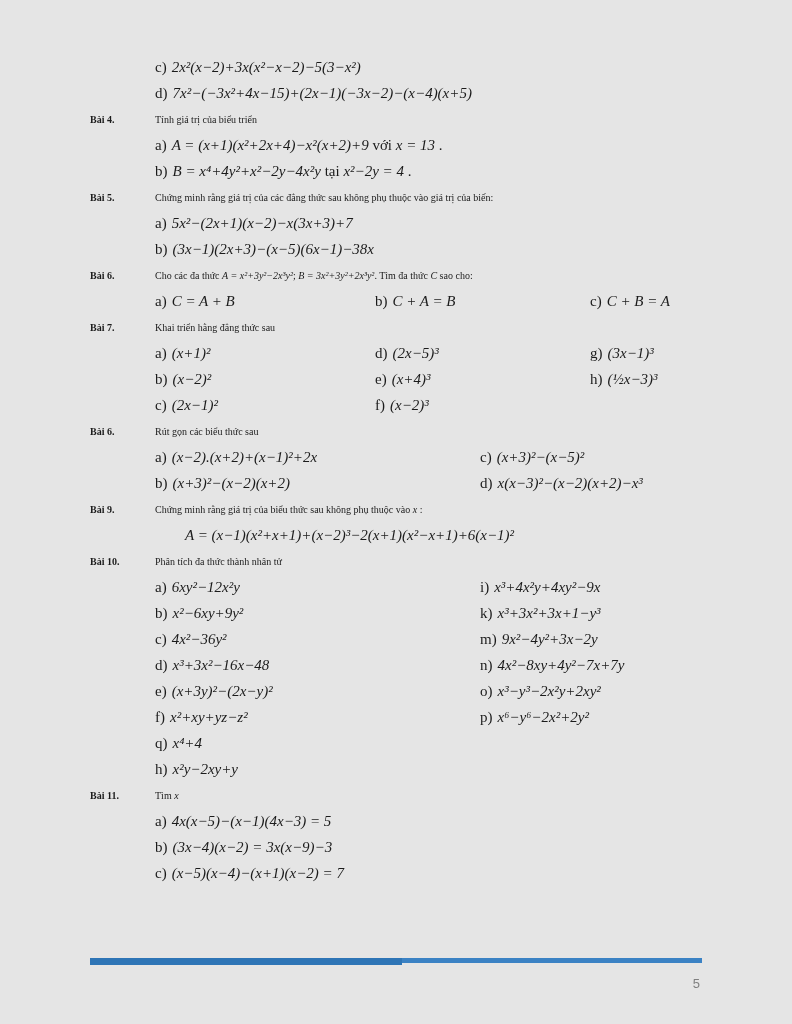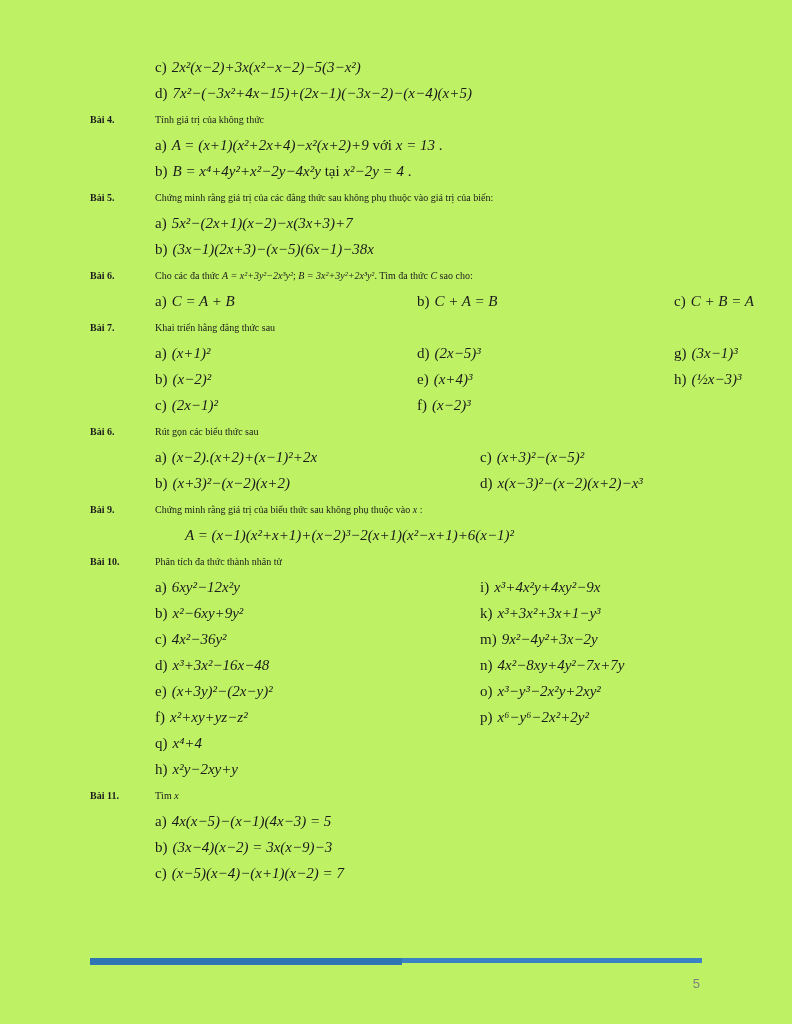--- a/index.html
+++ b/index.html
@@ -4,29 +4,29 @@
 <style>
   * { box-sizing: border-box; margin: 0; padding: 0; }
   html, body { width: 792px; height: 1024px; }
   body {
     position: relative;
     background: #fdfdfd;
     font-family: "Liberation Serif", serif;
     color: #1b1b1b;
     overflow: hidden;
   }
-  .page { position: absolute; inset: 0; background: #bef264; }
+  .page { position: absolute; inset: 0; background: #e5e5e5; }
   .content { position: absolute; left: 90px; top: 58px; right: 78px; }
   .exercise + .exercise { margin-top: 6px; }
   .ex-header { display: flex; margin-bottom: 7px; line-height: 19px; font-size: 10px; }
   .ex-id { font-weight: bold; flex: 0 0 65px; }
   .ex-title { flex: 1; }
   .row { display: grid; grid-template-columns: 1fr; margin-left: 65px; margin-bottom: 7px; line-height: 19px; font-size: 15px; }
   .cols-2 { grid-template-columns: 325px 1fr; }
-  .cols-3 { grid-template-columns: 220px 215px 1fr; gap: 42px; }
+  .cols-3 { grid-template-columns: 220px 215px 1fr; }
   .cell { white-space: nowrap; }
   .cell.indent { margin-left: 30px; }
   .lbl { font-style: normal; margin-right: 5px; }
   .m { font-style: italic; }
   .t { font-style: normal; }
   .footer-bar { position: absolute; left: 90px; top: 958px; width: 612px; display: flex; align-items: flex-start; }
   .bar-left { width: 312px; height: 7px; }
   .bar-right { width: 300px; height: 5px; }
   .page-number {
     position: absolute; top: 976px; right: 92px;
@@ -43,21 +43,21 @@
         <div class="row cols-1">
           <div class="cell"><span class="lbl">c)</span><span class="m">2x²(x−2)+3x(x²−x−2)−5(3−x²)</span></div>
         </div>
         <div class="row cols-1">
           <div class="cell"><span class="lbl">d)</span><span class="m">7x²−(−3x²+4x−15)+(2x−1)(−3x−2)−(x−4)(x+5)</span></div>
         </div>
       </div>
       <div class="exercise">
         <div class="ex-header">
           <span class="ex-id">Bài 4.</span>
-          <span class="ex-title"><span class="t">Tính giá trị của không thức</span></span>
+          <span class="ex-title"><span class="t">Tính giá trị của biểu triển</span></span>
         </div>
         <div class="row cols-1">
           <div class="cell"><span class="lbl">a)</span><span class="m">A = (x+1)(x²+2x+4)−x²(x+2)+9</span><span class="t"> với </span><span class="m">x = 13</span><span class="t"> .</span></div>
         </div>
         <div class="row cols-1">
           <div class="cell"><span class="lbl">b)</span><span class="m">B = x⁴+4y²+x²−2y−4x²y</span><span class="t"> tại </span><span class="m">x²−2y = 4</span><span class="t"> .</span></div>
         </div>
       </div>
       <div class="exercise">
         <div class="ex-header">

